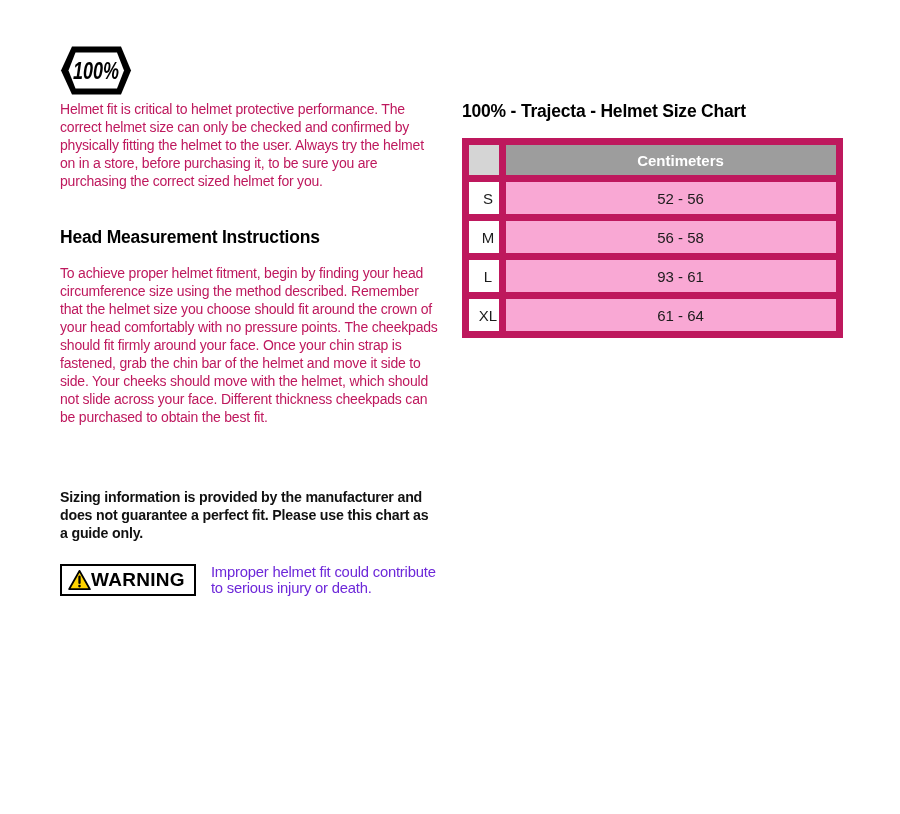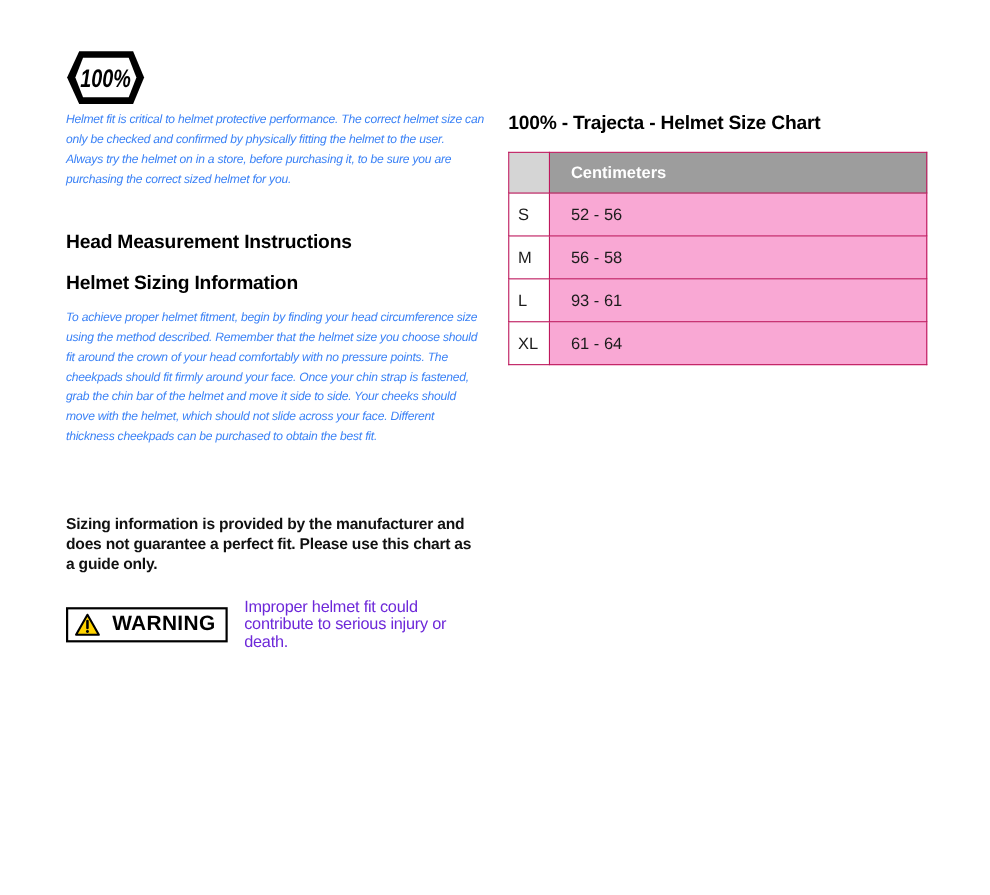--- a/index.html
+++ b/index.html
@@ -17,57 +17,57 @@
 
   
   .left-col  { position: absolute; left: 60px;  top: 100px; width: 380px; }
   .right-col { position: absolute; left: 462px; top: 100px; width: 329px; }
 
   .section-heading {
     font-size: 17.5px; font-weight: bold; color: #000;
     letter-spacing: -0.2px; line-height: 22px; margin: 0 0 12px 0;
   }
   .section-body {
-    font-size: 11px; line-height: 18px; letter-spacing: -0.2px;
-    color: #3b82f6; margin: 0 0 36px 0; font-style: italic;
+    font-size: 14px; line-height: 18px; letter-spacing: -0.2px;
+    color: #be185d; margin: 0 0 36px 0;
   }
   .section + .section { margin-top: 16px; }
 
   .disclaimer {
     margin-top: 62px;
     font-size: 14.2px; font-weight: bold; line-height: 18px;
     letter-spacing: -0.2px; color: #111; width: 372px;
   }
 
   .warning-row {
     margin-top: 22px;
     display: flex; align-items: center; gap: 15px;
   }
   .warning-box {
-    display: inline-flex; align-items: center; gap: 11px;
+    display: inline-flex; align-items: center; gap: 0;
     border: 2px solid #000; padding: 2px 9px 2px 6px;
     background: #fff;
   }
   .warning-label {
     font-size: 19px; font-weight: bold; color: #000; letter-spacing: 0.3px;
     line-height: 24px;
   }
   .warning-text { font-size: 14.8px; color: #6d28d9; letter-spacing: -0.2px; }
 
   
   .chart-title {
     font-size: 17.5px; font-weight: bold; color: #000;
     letter-spacing: -0.2px; line-height: 22px;
   }
   table.size-chart {
     margin-top: 16px; width: 381px; border-collapse: collapse;
     font-size: 15px; color: #1c1c1c;
   }
   table.size-chart th, table.size-chart td {
-    border: 1px solid #be185d; text-align: left; vertical-align: middle;
+    border: 7px solid #be185d; text-align: center; vertical-align: middle;
   }
   .corner-cell { width: 37px; height: 37px; background: #d5d5d5; }
   .value-header {
     background: #9d9d9d; color: #ffffff; font-weight: bold;
     padding-left: 19px; height: 37px; font-size: 15px;
   }
   .size-cell  { width: 37px; height: 39px; padding-left: 8px; background: #ffffff; }
   .value-cell { padding-left: 19px; background: #f9a8d4; }
 </style>
 </head>
@@ -87,21 +87,20 @@
 
     <div class="section">
       <p class="section-body">Helmet fit is critical to helmet protective performance. The correct helmet size can only be checked and confirmed by physically fitting the helmet to the user. Always try the helmet on in a store, before purchasing it, to be sure you are purchasing the correct sized helmet for you.</p>
     </div>
 
     <div class="section">
       <h2 class="section-heading">Head Measurement Instructions</h2>
     </div>
 
     <div class="section">
-      <h2 class="section-heading">Helmet Sizing Information</h2>
       <p class="section-body" style="margin-bottom:0">To achieve proper helmet fitment, begin by finding your head circumference size using the method described. Remember that the helmet size you choose should fit around the crown of your head comfortably with no pressure points. The cheekpads should fit firmly around your face. Once your chin strap is fastened, grab the chin bar of the helmet and move it side to side. Your cheeks should move with the helmet, which should not slide across your face. Different thickness cheekpads can be purchased to obtain the best fit.</p>
     </div>
 
     <p class="disclaimer">Sizing information is provided by the manufacturer and does not guarantee a perfect fit. Please use this chart as a guide only.</p>
 
     <div class="warning-row">
       <span class="warning-box">
         <span style="display:inline-flex">
           <svg viewBox="0 0 24 22" width="23" height="22" aria-hidden="true">
             <path d="M12 1.5 L22.8 20.5 L1.2 20.5 Z" fill="#ffd300" stroke="#000" stroke-width="2" stroke-linejoin="round"></path>

